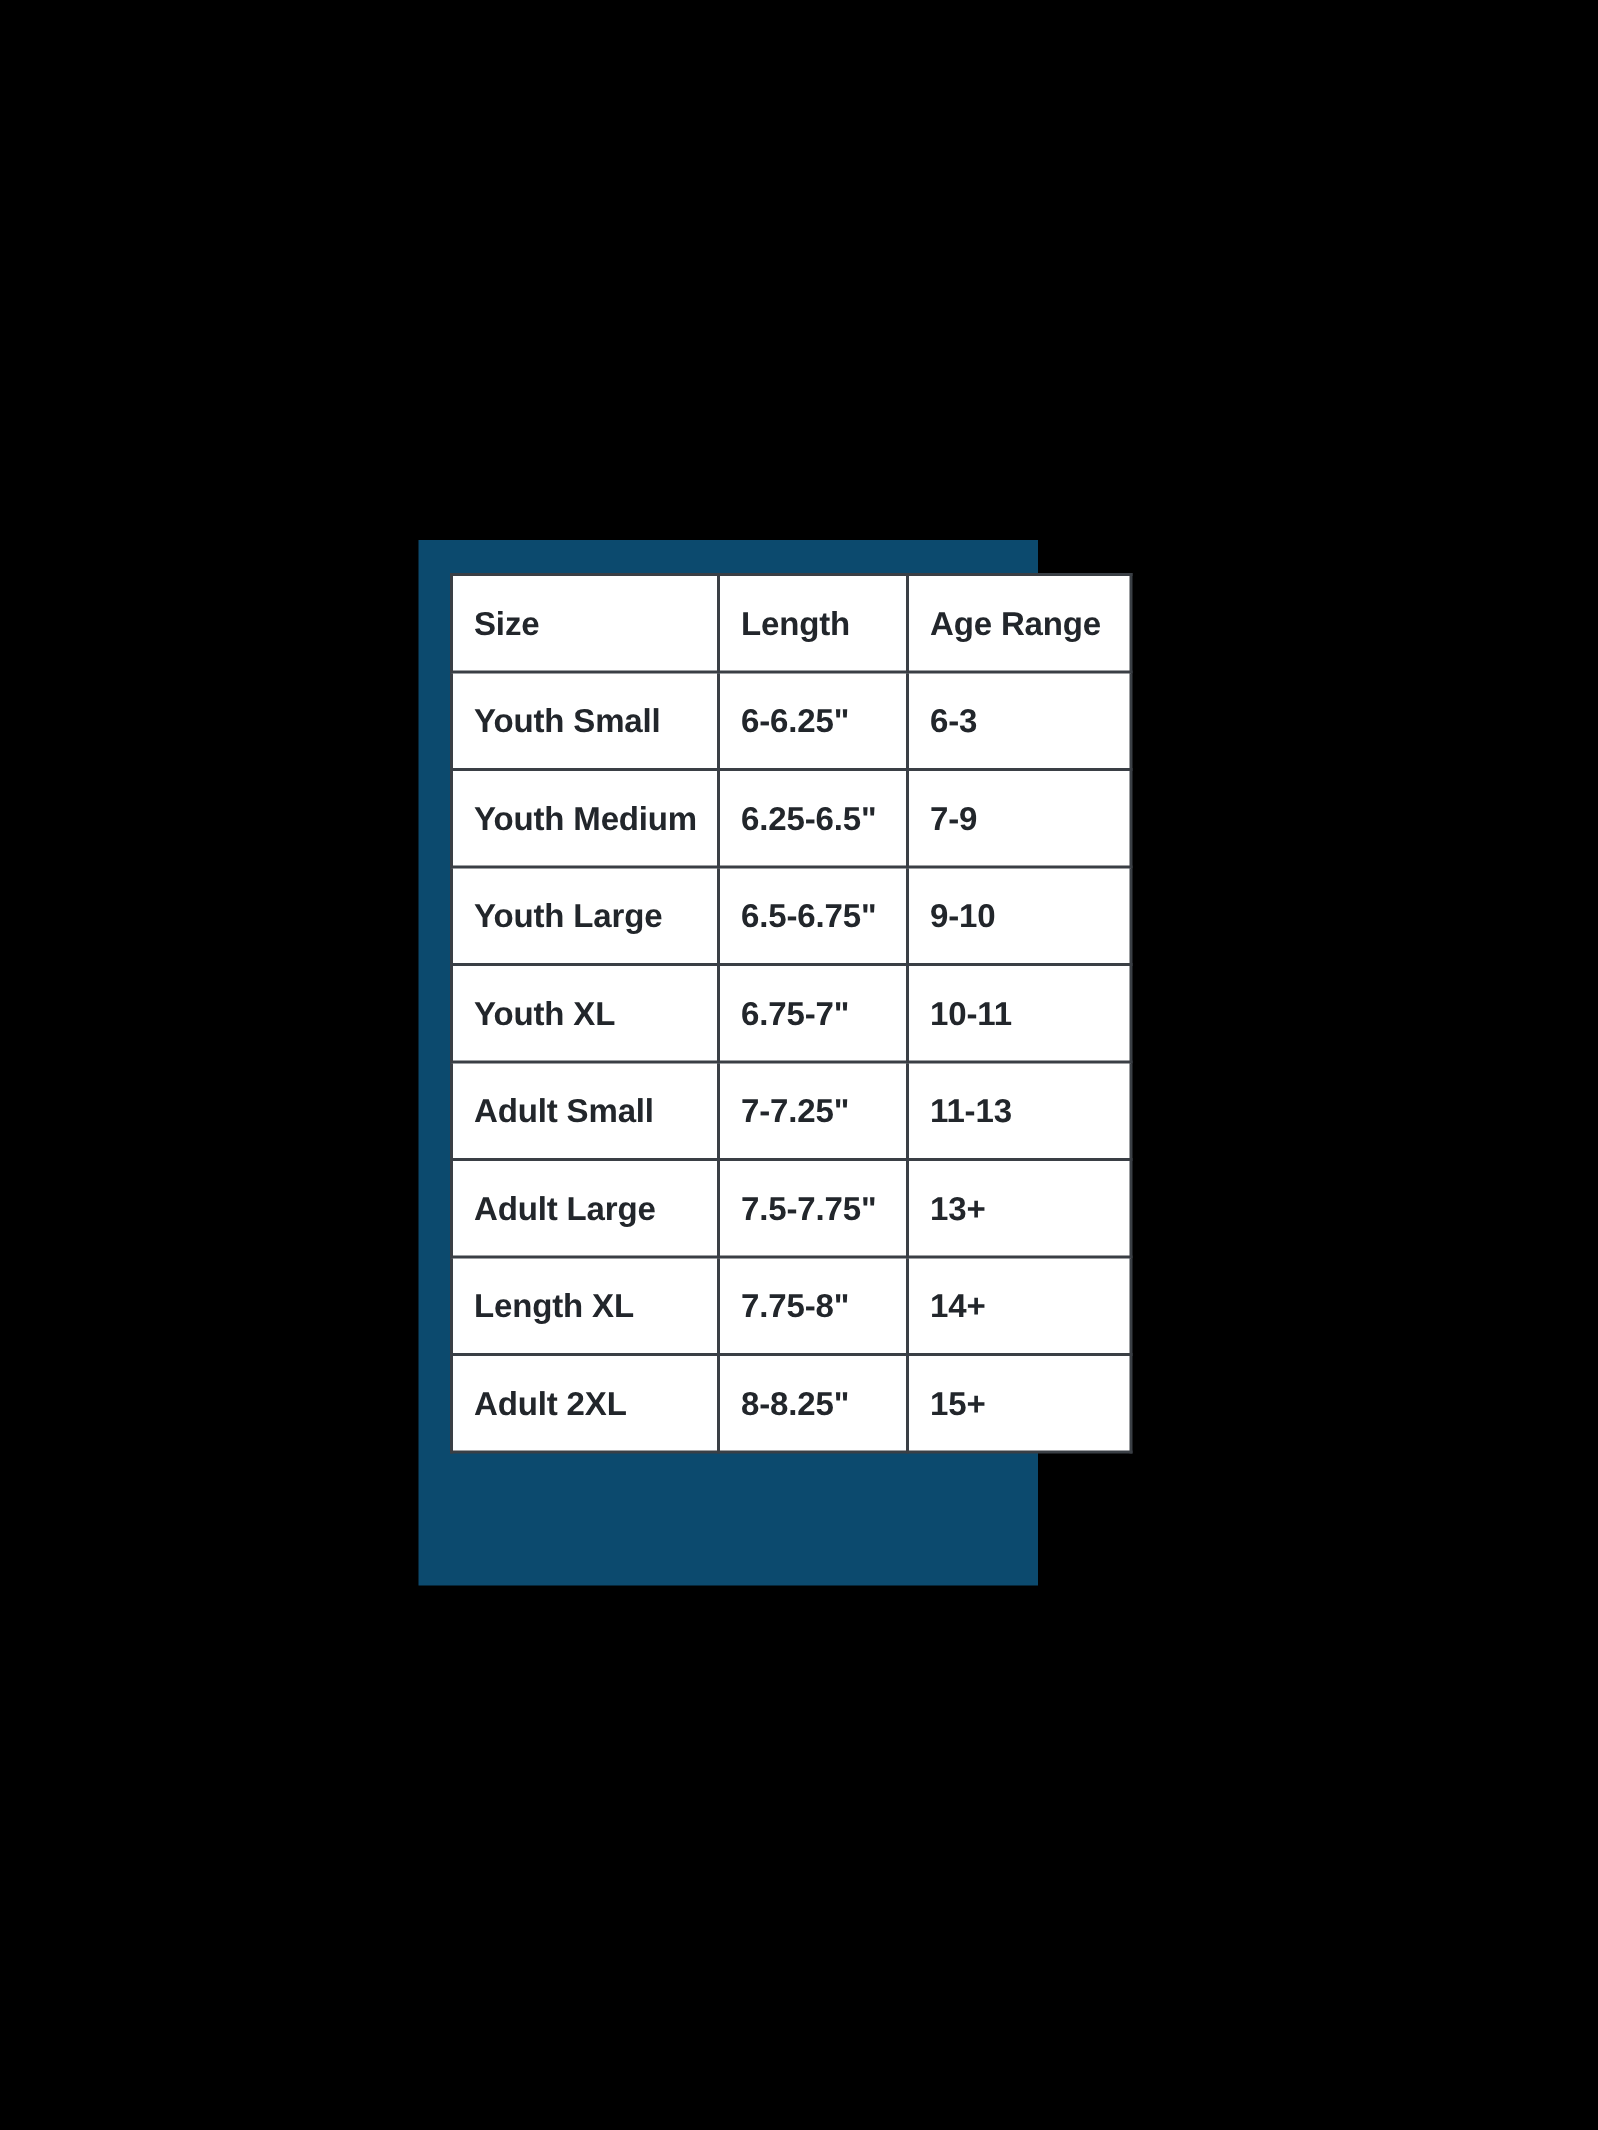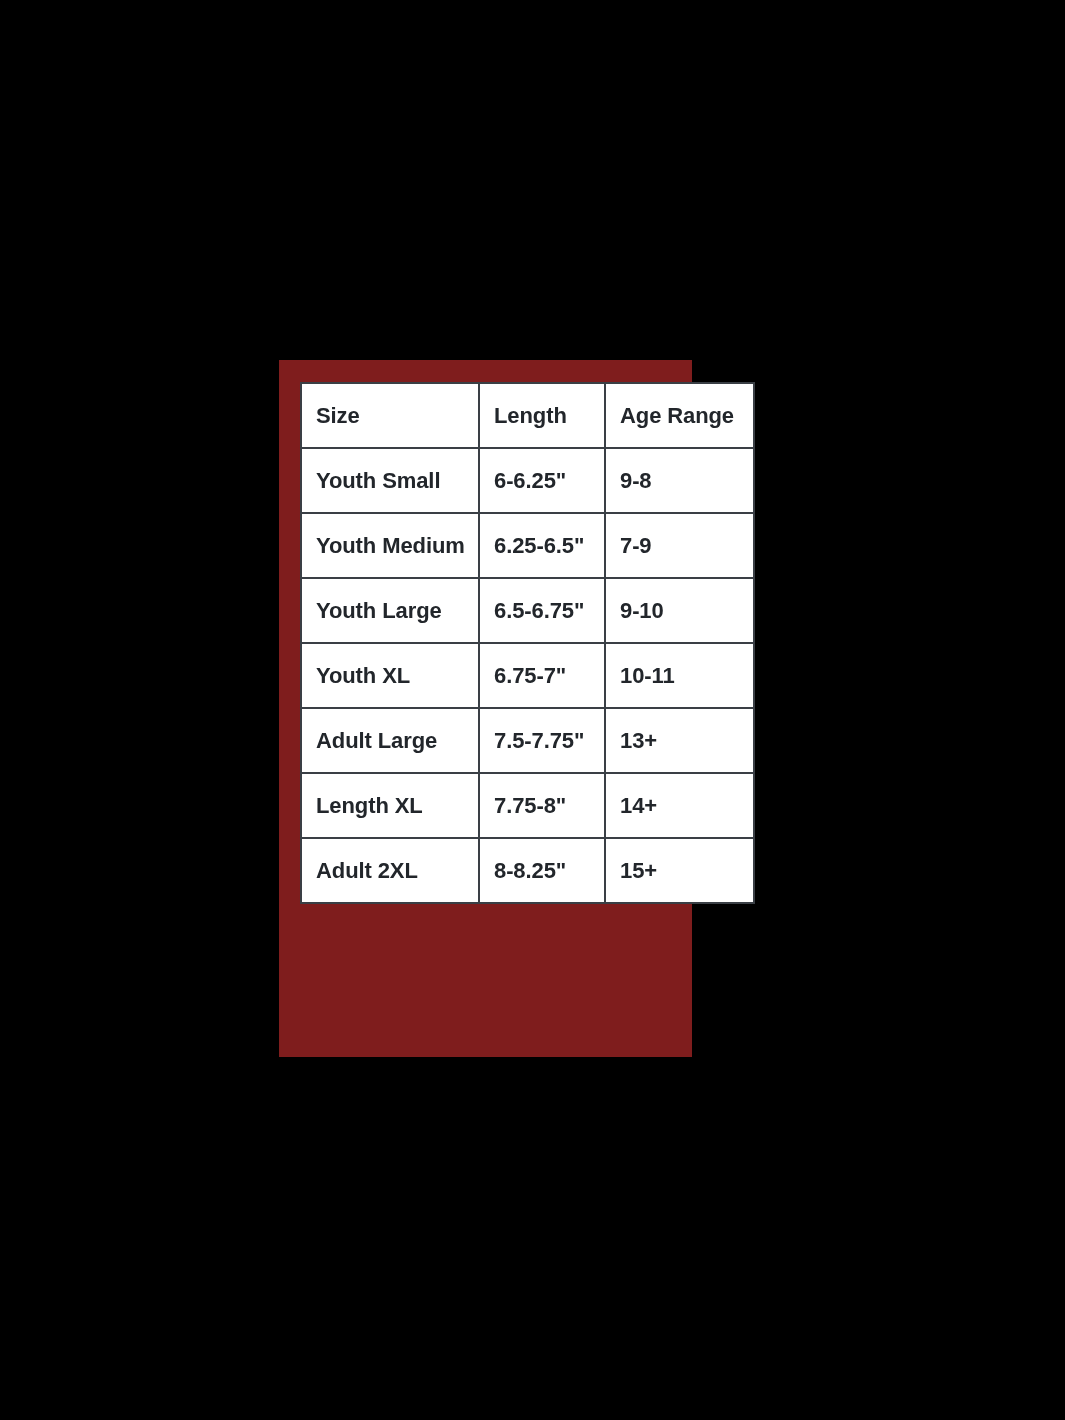--- a/index.html
+++ b/index.html
@@ -13,21 +13,21 @@
     position: relative;
     font-family: "Liberation Sans", sans-serif;
     overflow: hidden;
   }
   #size-chart-card {
     position: absolute;
     left: 279px;
     top: 360px;
     width: 413px;
     height: 697px;
-    background: #7f1d1d;
+    background: #0c4a6e;
     box-sizing: border-box;
   }
   #size-chart-table {
     position: absolute;
     left: 21px;
     top: 22px;
     width: 453px;
     border-collapse: collapse;
     table-layout: fixed;
   }
@@ -65,36 +65,41 @@
       <tr>
         <th class="col-size">Size</th>
         <th class="col-length">Length</th>
         <th class="col-age">Age Range</th>
       </tr>
     </thead>
     <tbody>
       <tr>
         <td class="col-size">Youth Small</td>
         <td class="col-length">6-6.25"</td>
-        <td class="col-age">9-8</td>
+        <td class="col-age">6-3</td>
       </tr>
       <tr>
         <td class="col-size">Youth Medium</td>
         <td class="col-length">6.25-6.5"</td>
         <td class="col-age">7-9</td>
       </tr>
       <tr>
         <td class="col-size">Youth Large</td>
         <td class="col-length">6.5-6.75"</td>
         <td class="col-age">9-10</td>
       </tr>
       <tr>
         <td class="col-size">Youth XL</td>
         <td class="col-length">6.75-7"</td>
         <td class="col-age">10-11</td>
+      </tr>
+      <tr>
+        <td class="col-size">Adult Small</td>
+        <td class="col-length">7-7.25"</td>
+        <td class="col-age">11-13</td>
       </tr>
       <tr>
         <td class="col-size">Adult Large</td>
         <td class="col-length">7.5-7.75"</td>
         <td class="col-age">13+</td>
       </tr>
       <tr>
         <td class="col-size">Length XL</td>
         <td class="col-length">7.75-8"</td>
         <td class="col-age">14+</td>

